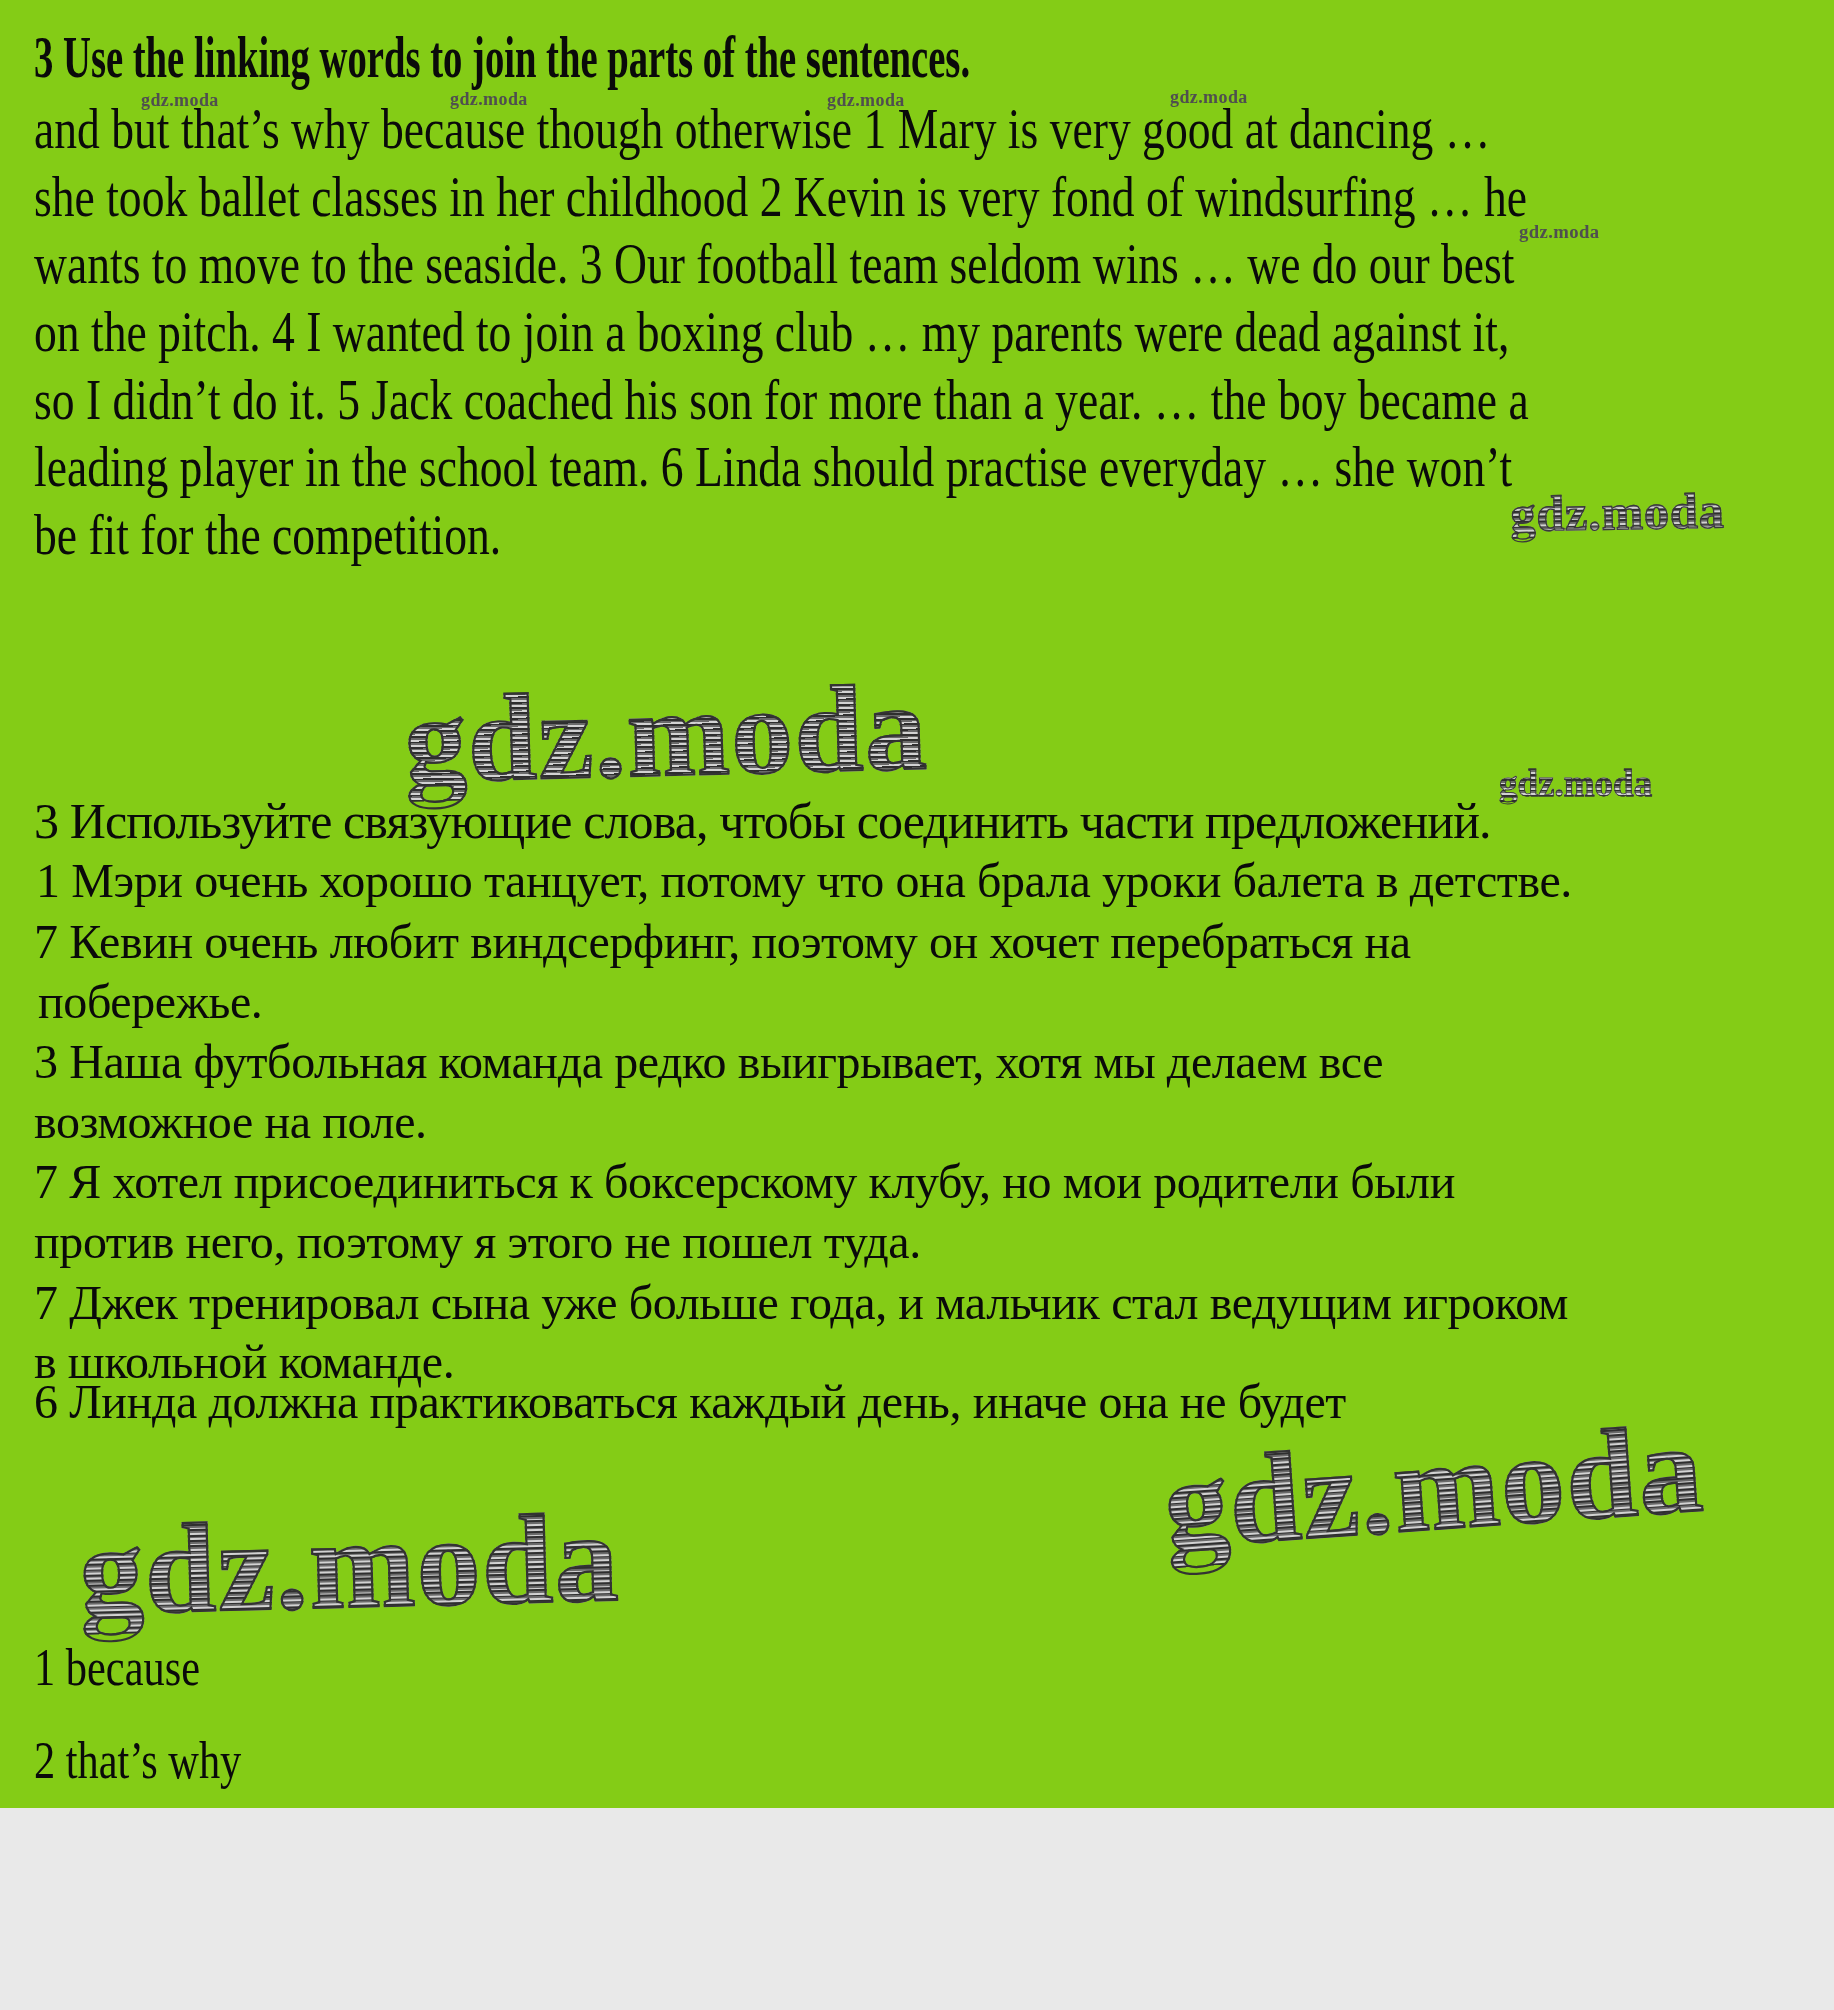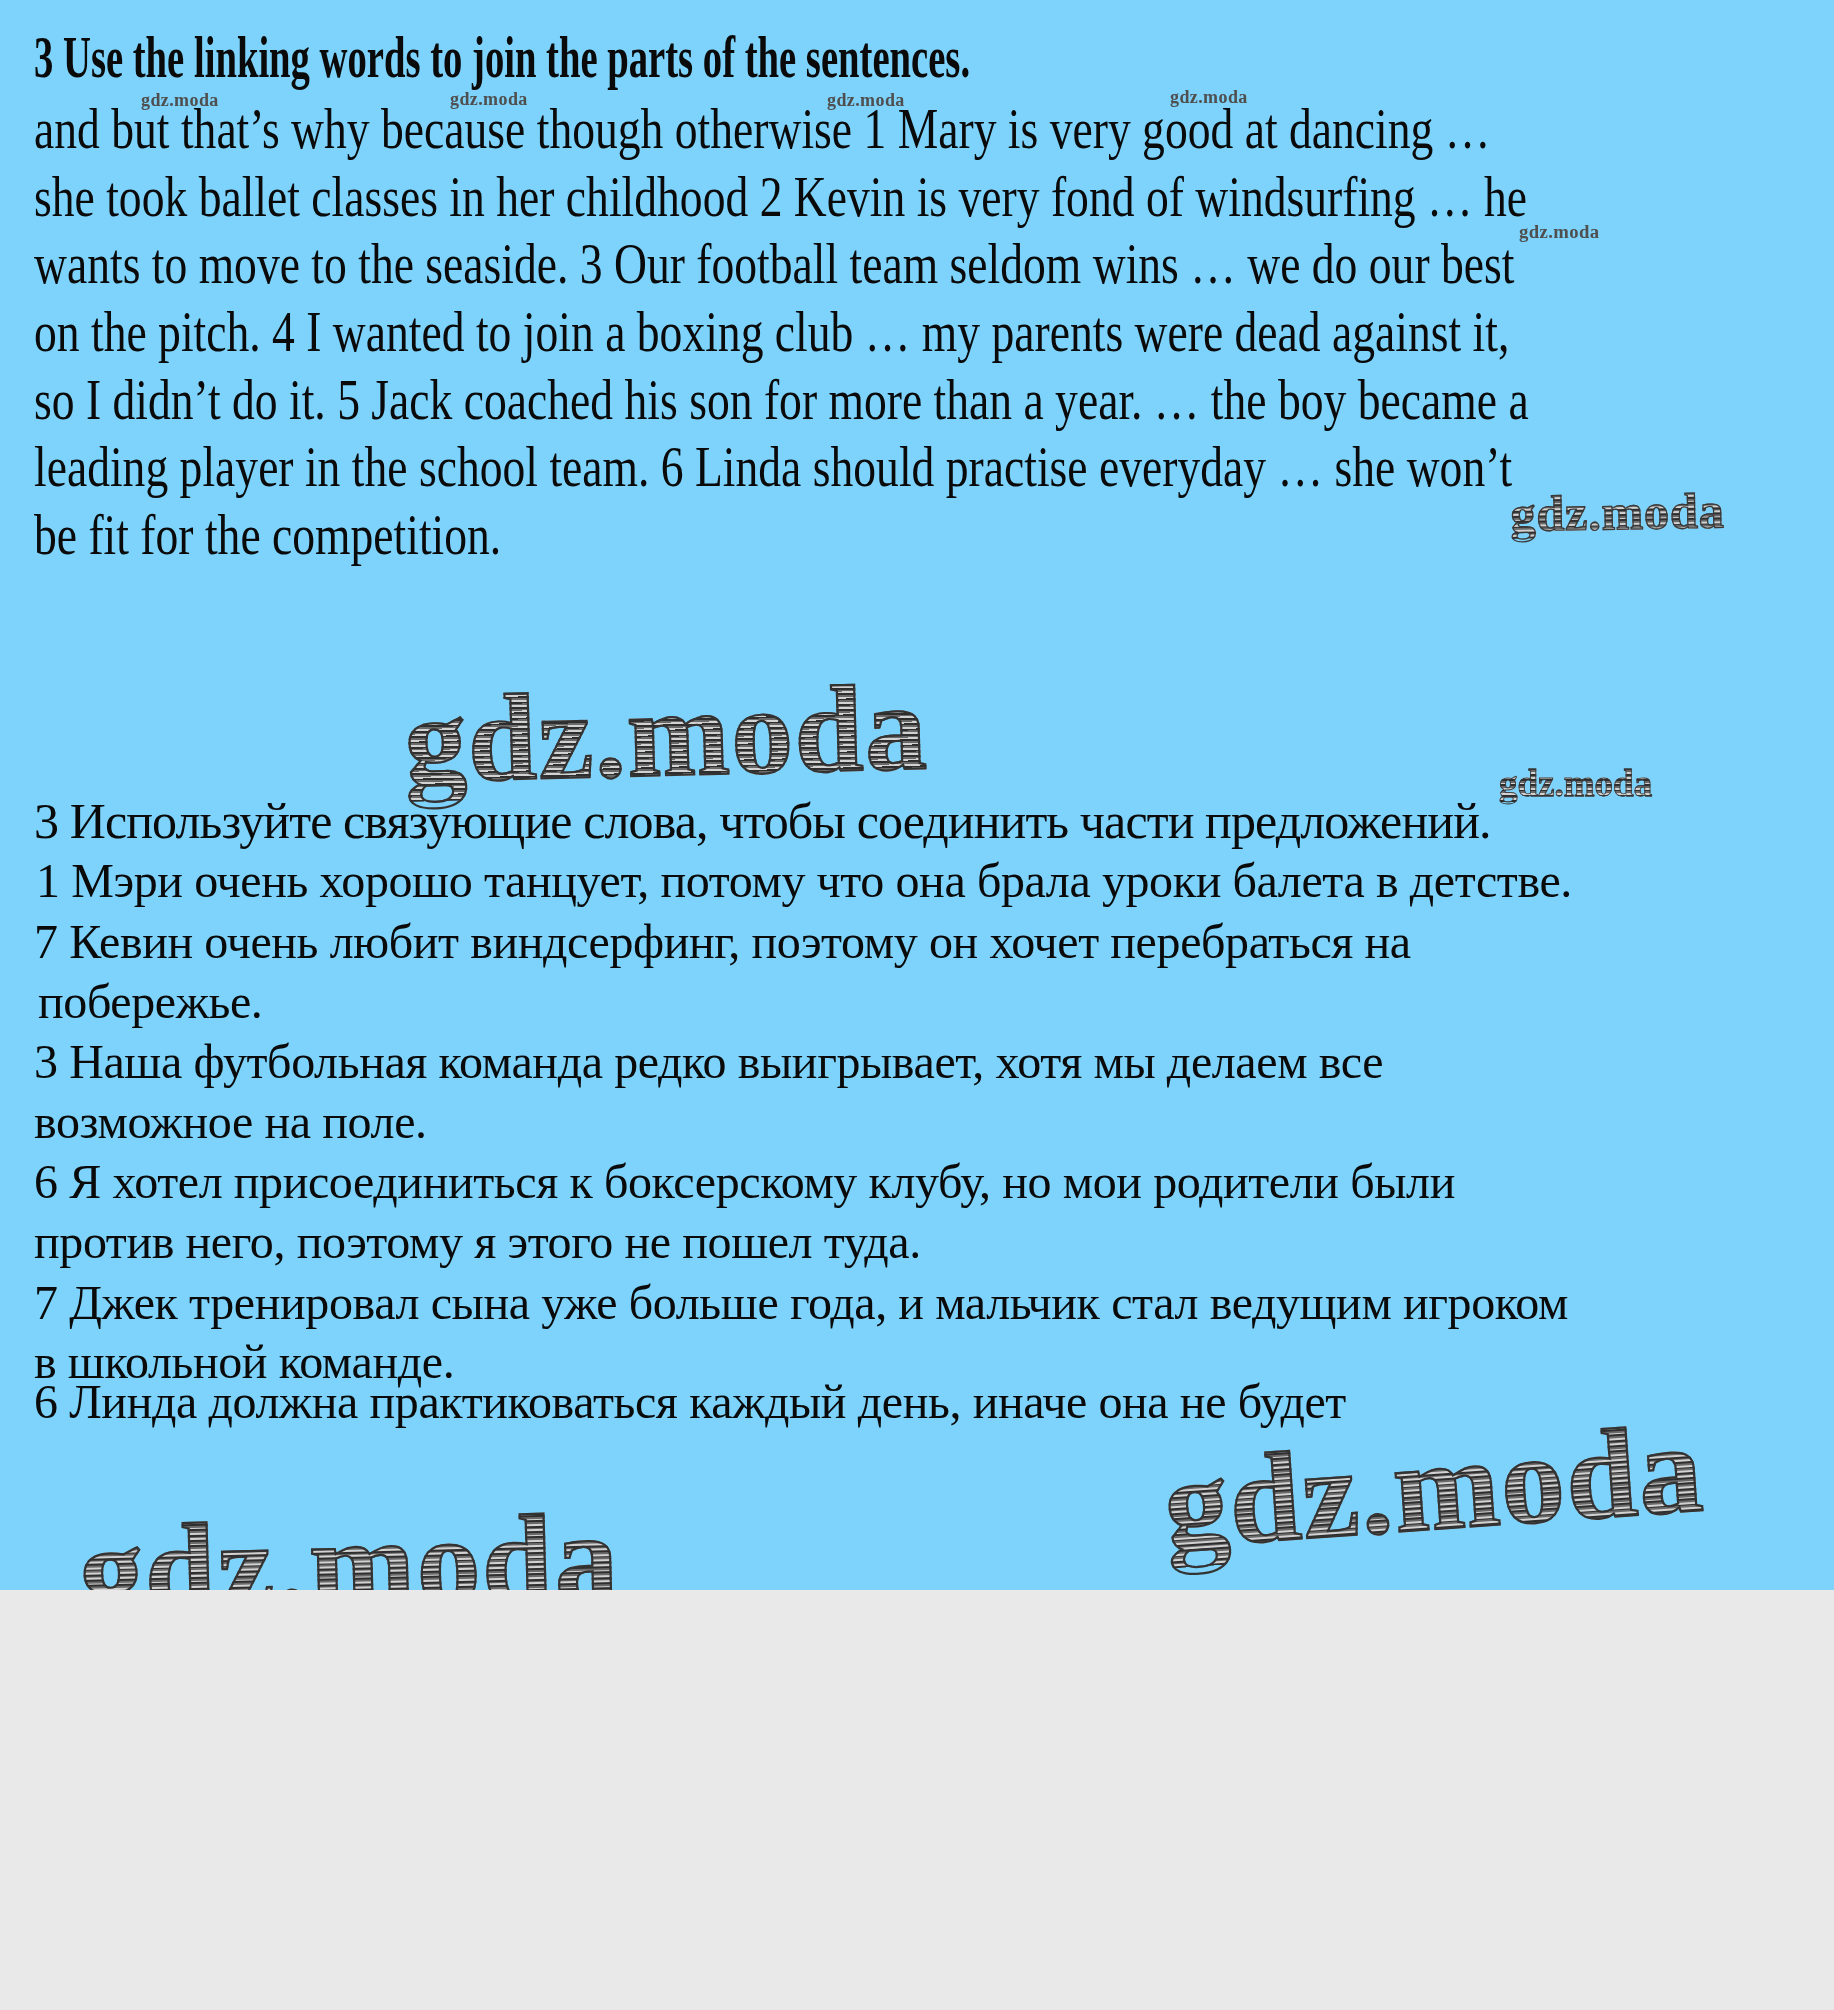--- a/index.html
+++ b/index.html
@@ -1,20 +1,20 @@
 <!DOCTYPE html>
 <html style="font-size:14.3px"><head>
 <meta charset="utf-8">
 <style>
   html, body { margin:0; padding:0; }
   body { background:#e9e9e9; }
   .page {
     position:relative;
-    width:1835px; height:1590px;
-    background:#7dd3fc;
+    width:1835px; height:1808px;
+    background:#84cc16;
     overflow:hidden;
     font-family:"Liberation Serif", serif;
     color:#000;
   }
   .line {
     position:absolute;
     white-space:nowrap;
     line-height:1;
     transform-origin:0 0;
     color:#0a0a0a;
@@ -82,21 +82,21 @@
 
   <span class="wm wm-hatch wm-med1" style="left:1499px; top:765px;">gdz.moda</span>
 
   <div class="line ru-bold" style="left:34px; top:796px;">3 Используйте связующие слова, чтобы соединить части предложений.</div>
 
   <div class="line ru" style="left:36px; top:857px;">1 Мэри очень хорошо танцует, потому что она брала уроки балета в детстве.</div>
   <div class="line ru" style="left:34px; top:918px;">7 Кевин очень любит виндсерфинг, поэтому он хочет перебраться на</div>
   <div class="line ru" style="left:38px; top:978px;">побережье.</div>
   <div class="line ru" style="left:34px; top:1038px;">3 Наша футбольная команда редко выигрывает, хотя мы делаем все</div>
   <div class="line ru" style="left:34px; top:1098px;">возможное на поле.</div>
-  <div class="line ru" style="left:34px; top:1158px;">6 Я хотел присоединиться к боксерскому клубу, но мои родители были</div>
+  <div class="line ru" style="left:34px; top:1158px;">7 Я хотел присоединиться к боксерскому клубу, но мои родители были</div>
   <div class="line ru" style="left:34px; top:1218px;">против него, поэтому я этого не пошел туда.</div>
   <div class="line ru" style="left:34px; top:1279px;">7 Джек тренировал сына уже больше года, и мальчик стал ведущим игроком</div>
   <div class="line ru" style="left:34px; top:1338px;">в школьной команде.</div>
   <div class="line ru" style="left:34px; top:1378px;">6 Линда должна практиковаться каждый день, иначе она не будет</div>
 
   <span class="wm wm-hatch wm-big" style="left:1160px; top:1442px; transform:rotate(-4deg); font-size:127px;">gdz.moda</span>
 
   <span class="wm wm-hatch wm-big" style="left:78px; top:1508px; transform:rotate(-1.5deg); font-size:127px;">gdz.moda</span>
 
   <div class="line ans" style="left:34px; top:1641px;">1 because</div>

